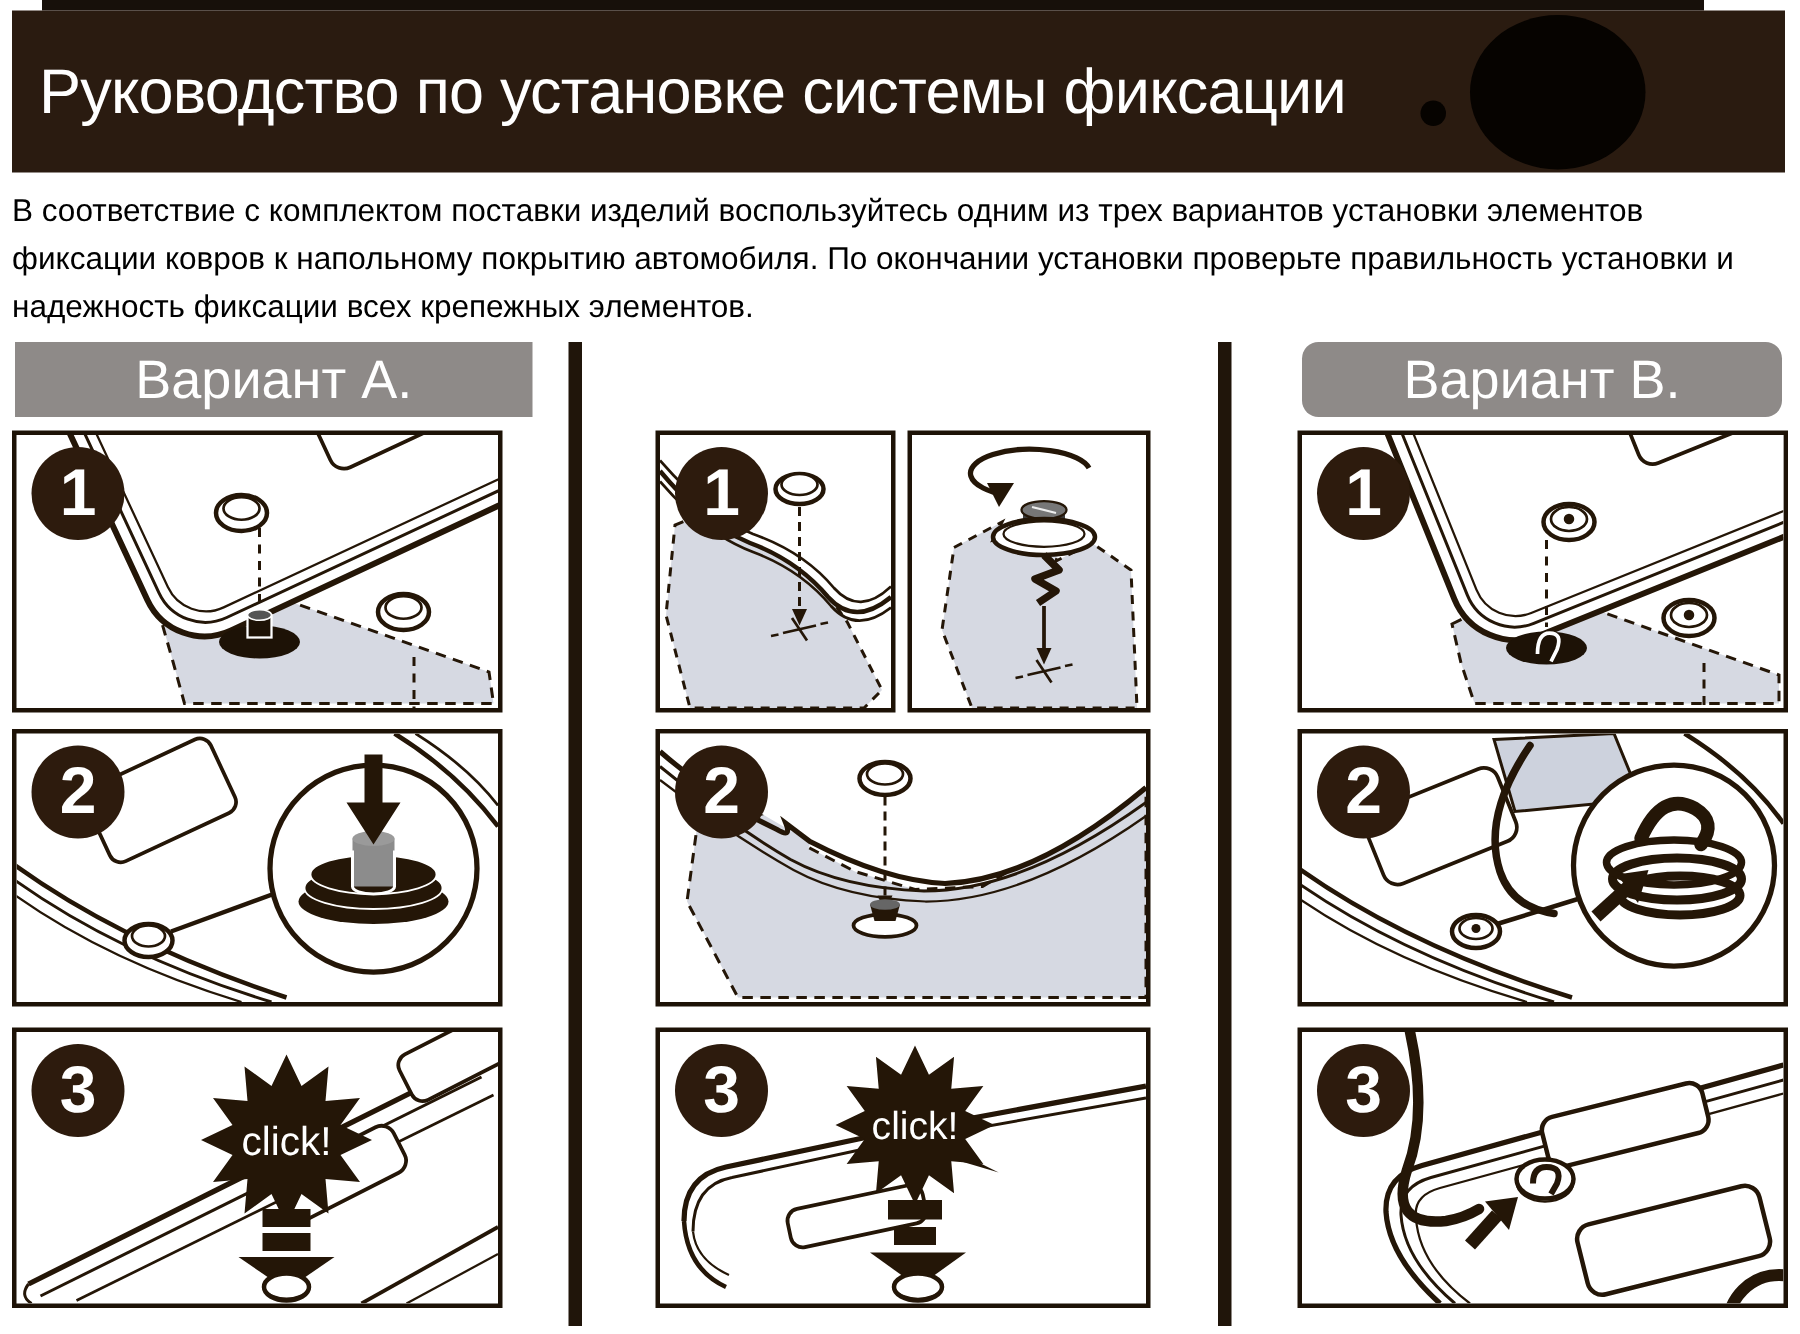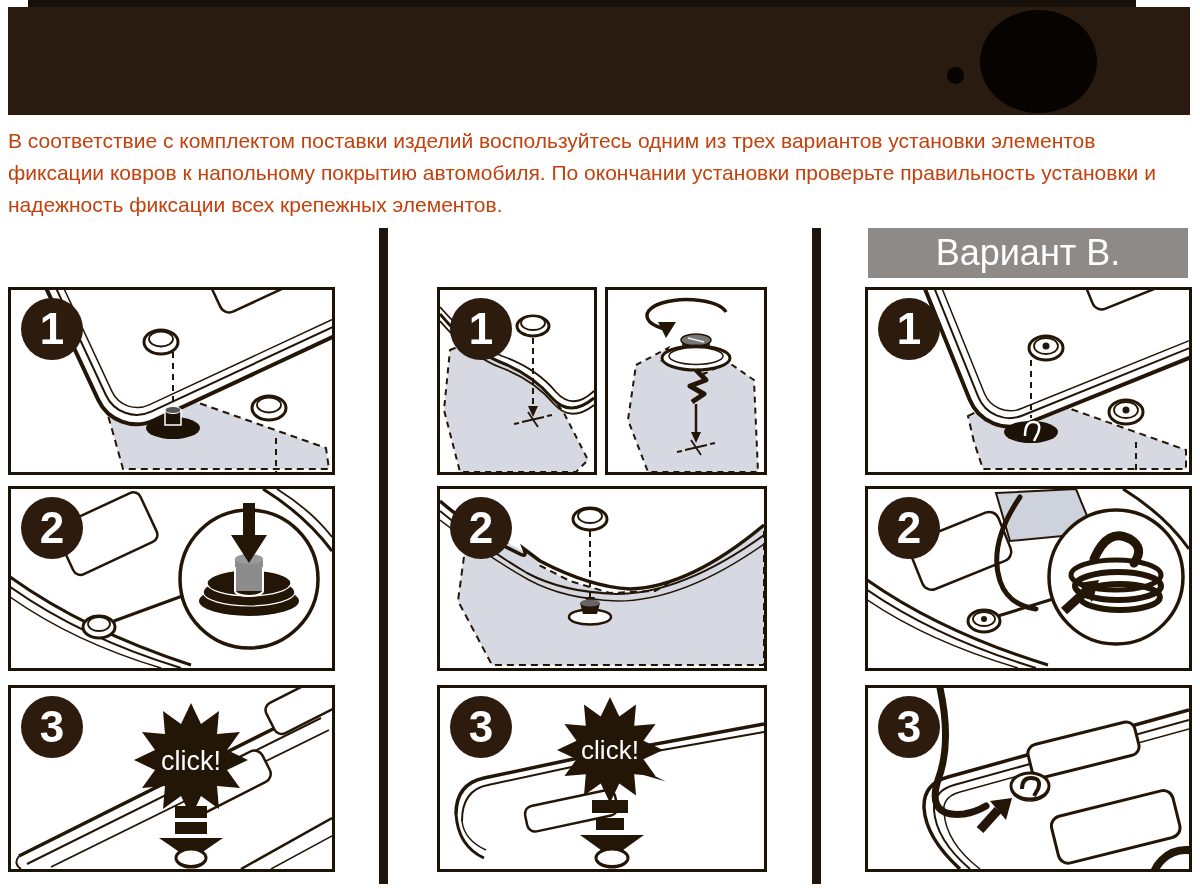--- a/index.html
+++ b/index.html
@@ -7,27 +7,27 @@
         font-family:"Liberation Sans",sans-serif;overflow:hidden;}
   .abs{position:absolute;}
   
   #top-strip{left:28px;top:0;width:1108px;height:7px;background:#17100a;}
   #header-bar{left:8px;top:7px;width:1182px;height:108px;background:#2a1b10;}
   #page-title{left:26px;top:7px;width:950px;height:108px;line-height:108px;
               color:#ffffff;font-size:42px;letter-spacing:-0.5px;white-space:nowrap;}
   #logo-blob{left:980px;top:10px;width:117px;height:103px;background:#060300;border-radius:50%;}
   #logo-dot{left:947px;top:67px;width:17px;height:17px;background:#060300;border-radius:50%;}
   
-  #intro-text{left:8px;top:125px;width:1184px;font-size:21px;line-height:32px;color:#c2410c;}
+  #intro-text{left:8px;top:125px;width:1184px;font-size:21px;line-height:32px;color:#000000;}
   
   .variant-header{top:228px;height:50px;background:#8e8a88;color:#ffffff;
                   font-size:36px;text-align:center;line-height:50px;}
   #variant-header-a{left:10px;width:345px;}
   #variant-header-b{left:420px;width:338px;}
-  #variant-header-c{left:868px;width:320px;}
+  #variant-header-c{left:868px;width:320px;border-radius:11px;}
   
   .v-divider{top:228px;width:9px;height:656px;background:#20150a;}
   #divider-1{left:379px;}
   #divider-2{left:812px;}
   
   .panel{border:3px solid #1d1206;background:#fff;overflow:hidden;}
   .panel svg{display:block;}
   
   .badge{width:62px;height:62px;border-radius:50%;background:#2d1b0d;
          color:#fff;font-size:44px;font-weight:bold;text-align:center;line-height:62px;}
@@ -35,23 +35,25 @@
 </head>
 <body>
 
 <div id="page">
 
   <div class="abs" id="top-strip"></div>
 
   <div class="abs" id="header-bar"></div>
   <div class="abs" id="logo-blob"></div>
   <div class="abs" id="logo-dot"></div>
+  <div class="abs" id="page-title">Руководство по установке системы фиксации</div>
 
   <div class="abs" id="intro-text">В соответствие с комплектом поставки изделий воспользуйтесь одним из трех вариантов установки элементов фиксации ковров к напольному покрытию автомобиля. По окончании установки проверьте правильность установки и надежность фиксации всех крепежных элементов.</div>
 
+  <div class="abs variant-header" id="variant-header-a">Вариант А.</div>
   <div class="abs variant-header" id="variant-header-c">Вариант В.</div>
 
   <div class="abs v-divider" id="divider-1"></div>
   <div class="abs v-divider" id="divider-2"></div>
 
   <div class="abs panel" style="left:8px;top:287px;width:321px;height:182px;">
     <svg width="321" height="182" viewBox="0 0 321 182">
       <path d="M96,122 L146,100 L141,114 L168,106 L315,158 L318,179 L112,179 L104,150 Z" fill="#d6d9e2" stroke="#241607" stroke-width="2" stroke-dasharray="7 5"></path>
       <g transform="translate(105,148) rotate(-25)">
         <rect x="0" y="-320" width="560" height="320" rx="42" fill="#ffffff" stroke="#241607" stroke-width="4"></rect>

